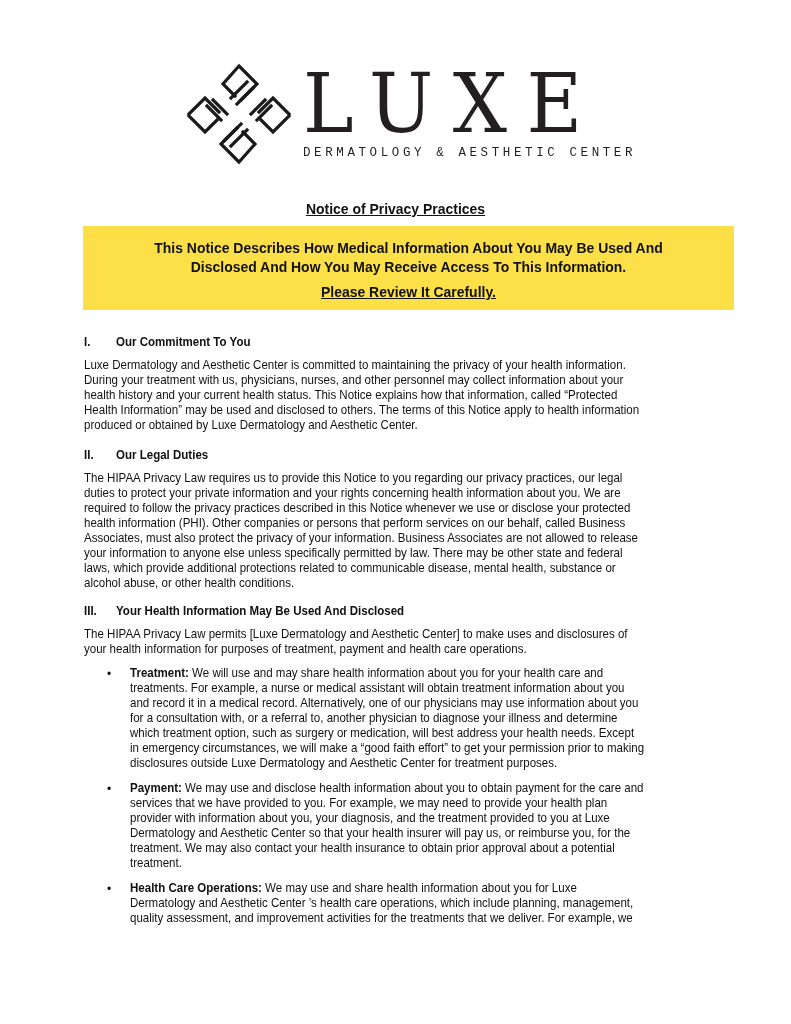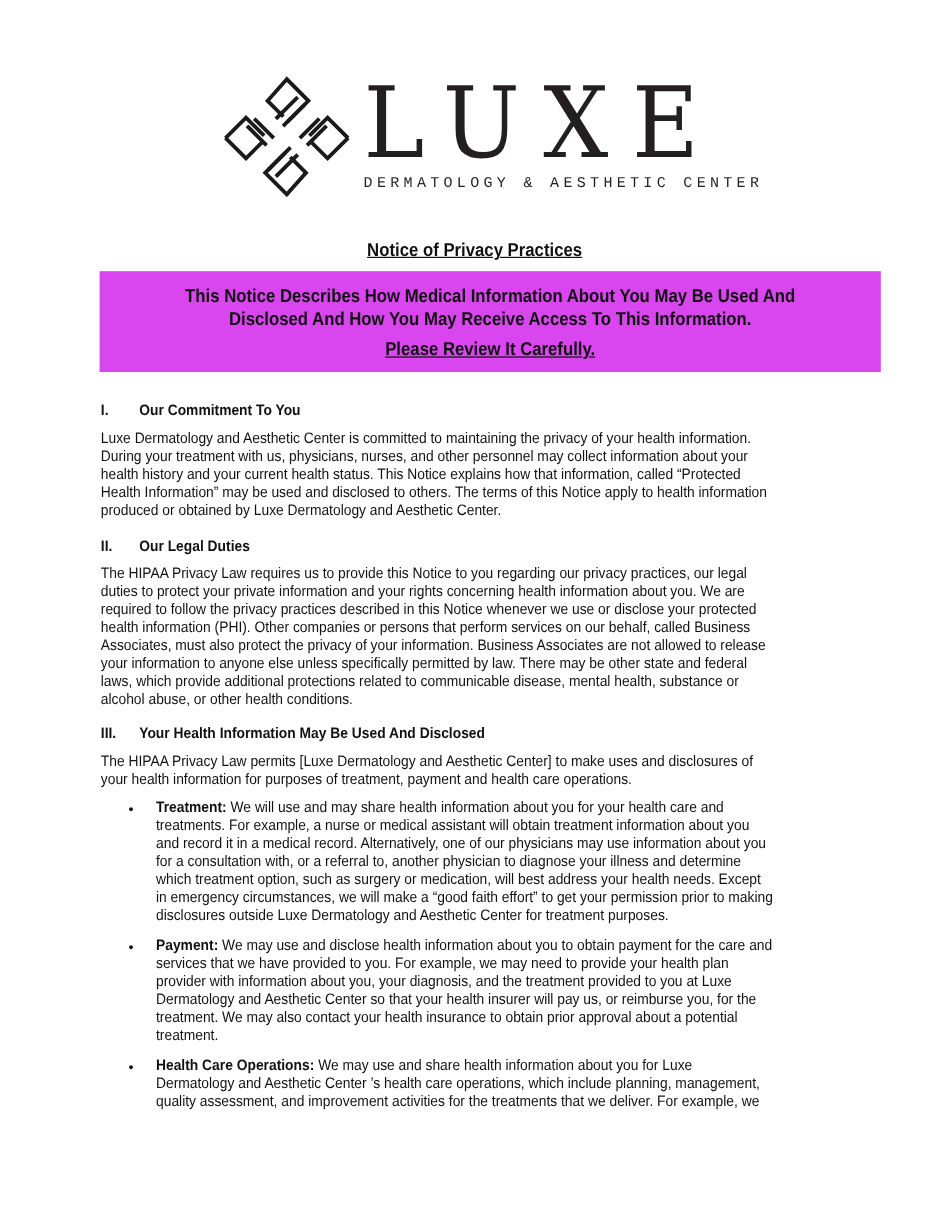--- a/index.html
+++ b/index.html
@@ -56,21 +56,21 @@
       <path d="M56 100 L38 82 L54 66 M60 70 L72 82 L56 100"></path>
       <path d="M48 84 L64 68"></path>
       <path d="M42 78 L58 62"></path>
     </svg>
     <div class="logo-word">LUXE</div>
     <div class="logo-tag">DERMATOLOGY &amp; AESTHETIC CENTER</div>
   </div>
 
   <div class="doc-title">Notice of Privacy Practices</div>
 
-  <div class="notice-box" style="background: #d946ef;">
+  <div class="notice-box" style="background: #fde047;">
     <div class="notice-main">
       <div>This Notice Describes How Medical Information About You May Be Used And</div>
       <div>Disclosed And How You May Receive Access To This Information.</div>
     </div>
     <div class="notice-review">Please Review It Carefully.</div>
   </div>
 
   <div class="section-heading cond" style="top:335px;">
     <span class="num">I.</span><span>Our Commitment To You</span>
   </div>

